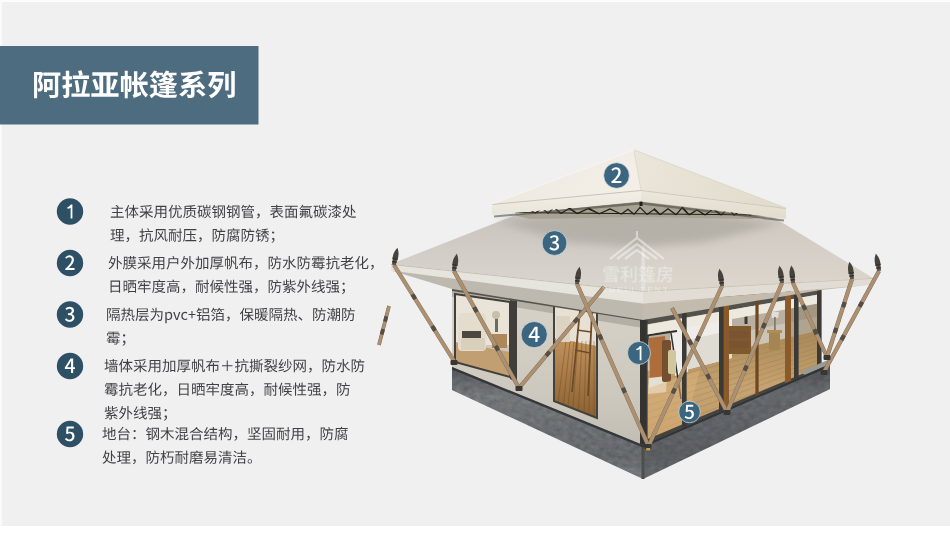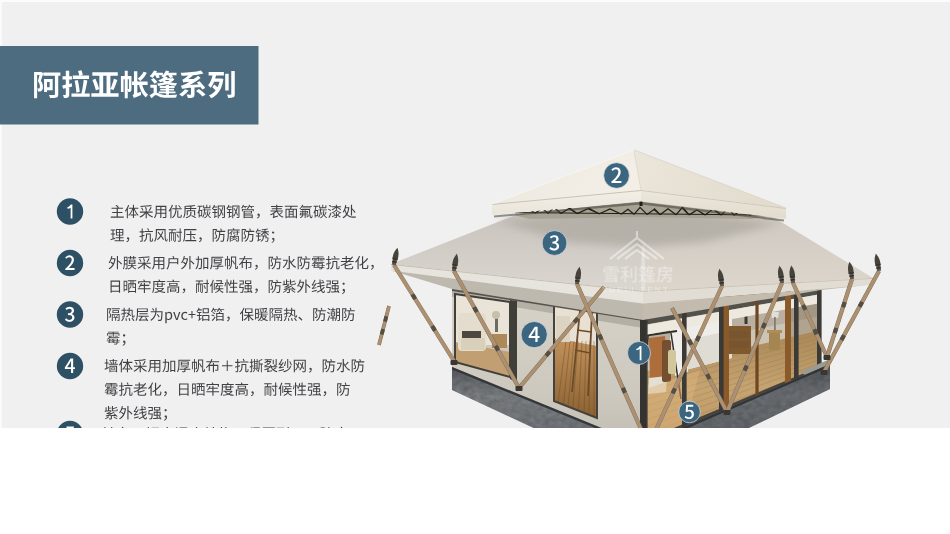--- a/index.html
+++ b/index.html
@@ -1,16 +1,16 @@
 <!DOCTYPE html>
 <html><head>
 <meta charset="utf-8">
 <style>
 html,body{margin:0;padding:0;background:#ffffff}
-#page{position:relative;width:950px;height:428px;overflow:hidden;font-family:"Liberation Sans",sans-serif}
+#page{position:relative;width:950px;height:526px;overflow:hidden;font-family:"Liberation Sans",sans-serif}
 </style>
 </head>
 <body>
 <div id="page">
 <svg width="950" height="534" viewBox="0 0 950 534" xmlns="http://www.w3.org/2000/svg">
 <defs>
 <path id="d1" d="M408,0 L318,0 L318,552 Q245,515 163,493 L142,560 Q262,600 330,714 L408,714 Z"></path>
 <path id="d2" d="M44 0V67Q153 164 226 244Q299 325 336 394Q372 463 372 523Q372 563 359 593Q345 624 317 640Q290 657 248 657Q205 657 169 634Q133 610 103 576L38 640Q85 692 138 721Q190 750 263 750Q330 750 380 722Q430 695 457 645Q485 596 485 529Q485 458 450 386Q415 313 354 240Q293 166 215 91Q244 94 276 96Q309 99 335 99H520V0Z"></path>
 <path id="d3" d="M268 -14Q210 -14 165 0Q121 14 87 37Q53 61 28 88L84 162Q117 130 159 106Q201 82 258 82Q300 82 331 96Q362 111 380 138Q397 165 397 204Q397 244 378 275Q358 305 310 321Q263 338 180 338V424Q253 424 295 440Q336 457 355 486Q373 515 373 552Q373 600 343 629Q313 657 260 657Q218 657 181 638Q145 620 113 589L53 661Q97 701 149 725Q201 750 264 750Q330 750 381 727Q432 705 461 663Q490 621 490 560Q490 497 455 453Q421 409 363 387V383Q405 372 439 347Q474 323 494 285Q514 247 514 198Q514 132 481 84Q447 37 391 12Q335 -14 268 -14Z"></path>
 <path id="d4" d="M339 0V480Q339 510 341 551Q343 593 344 623H340Q326 595 311 566Q297 537 281 509L137 288H540V198H20V275L313 737H447V0Z"></path>

